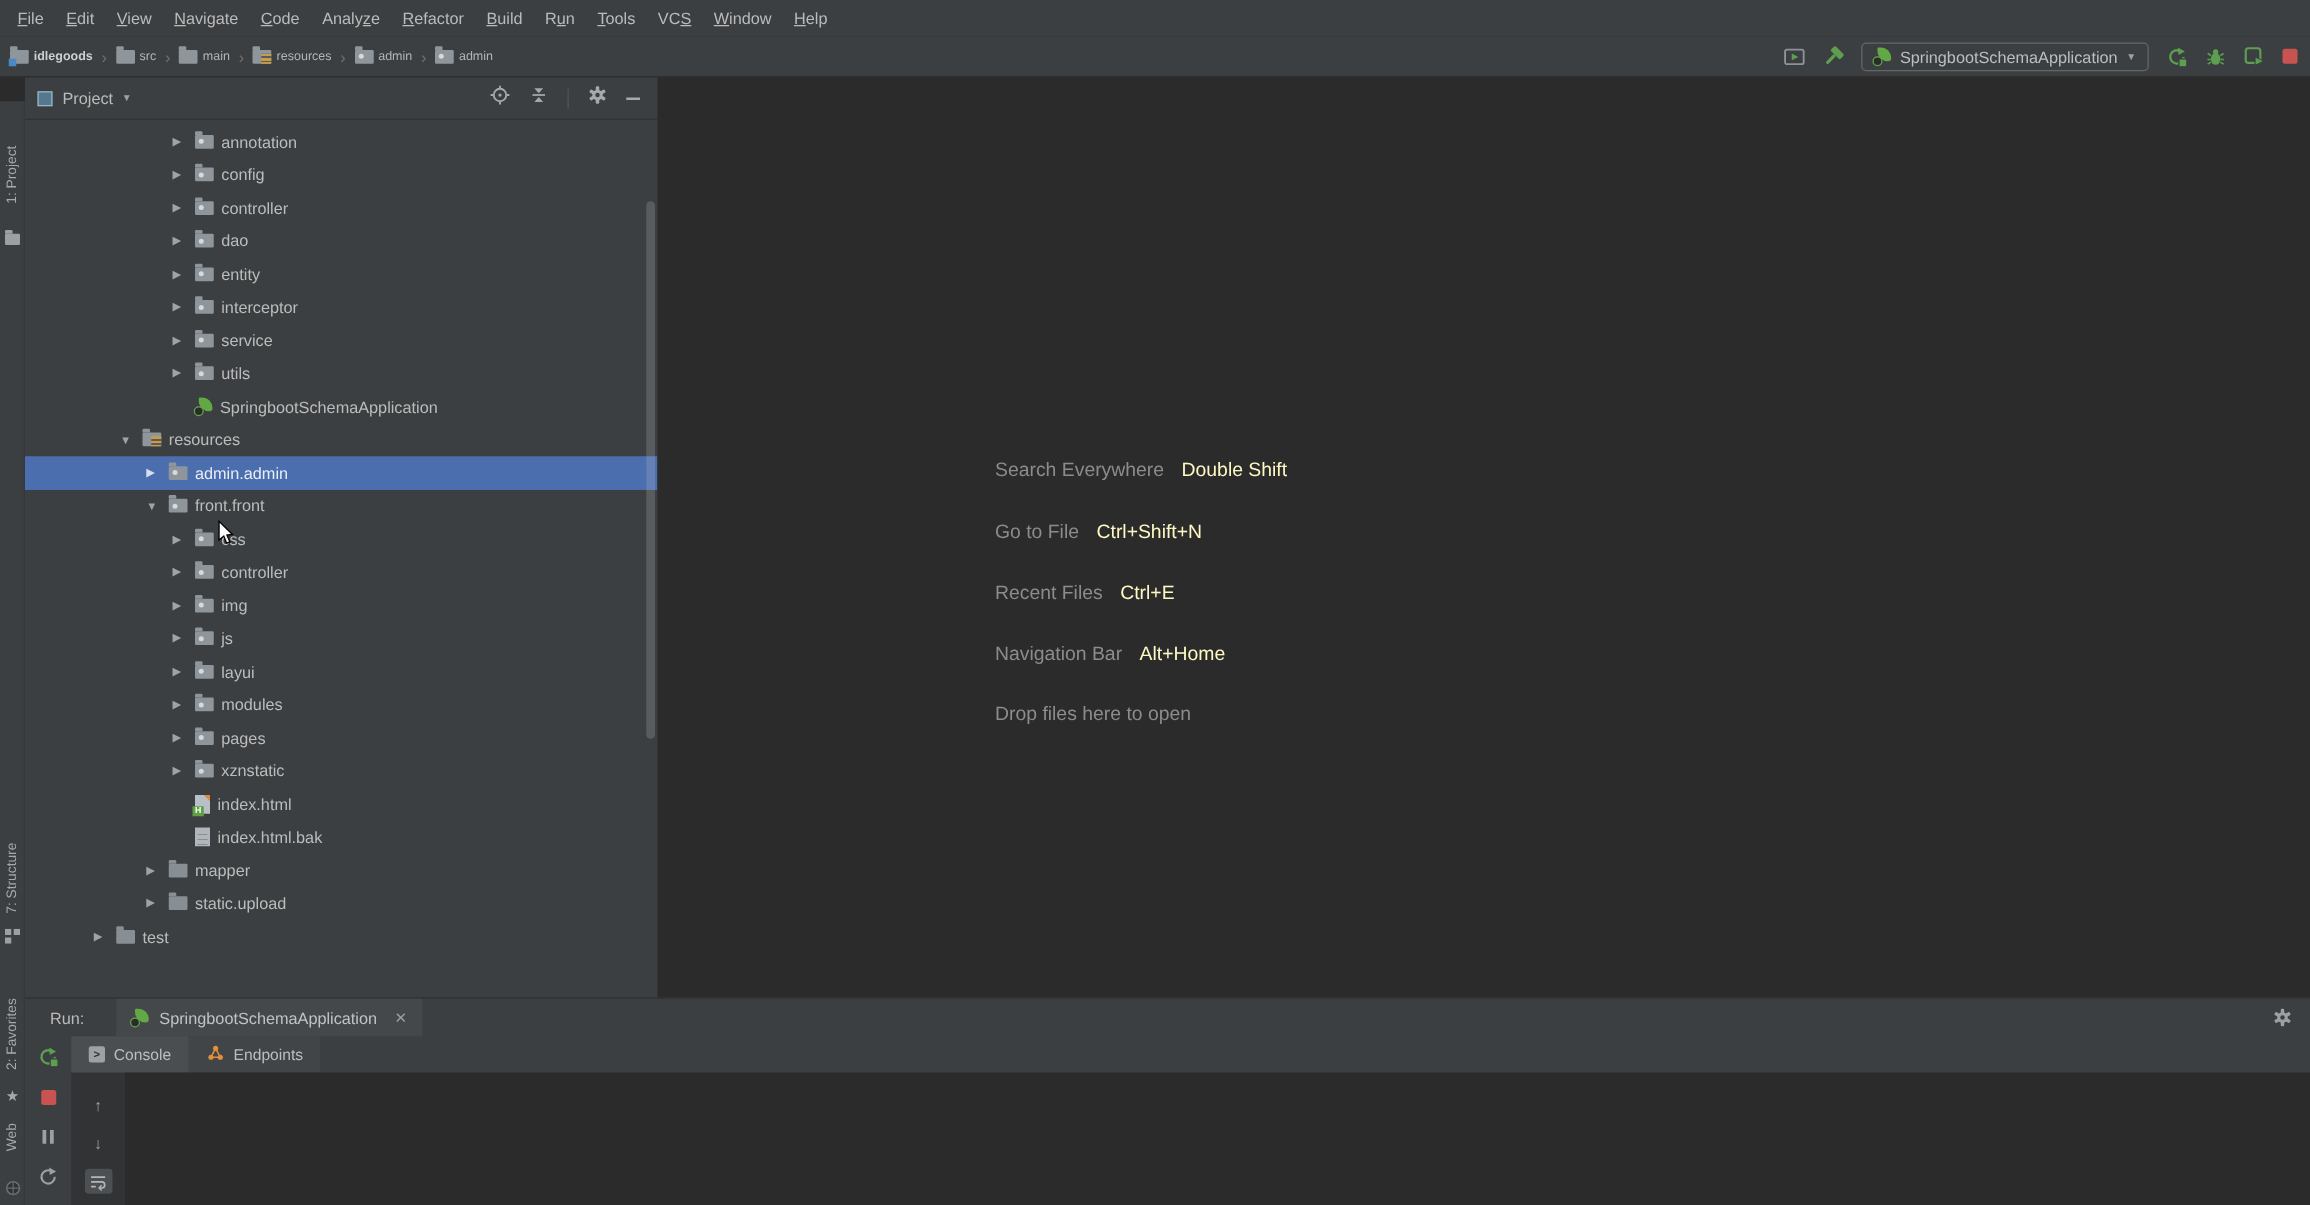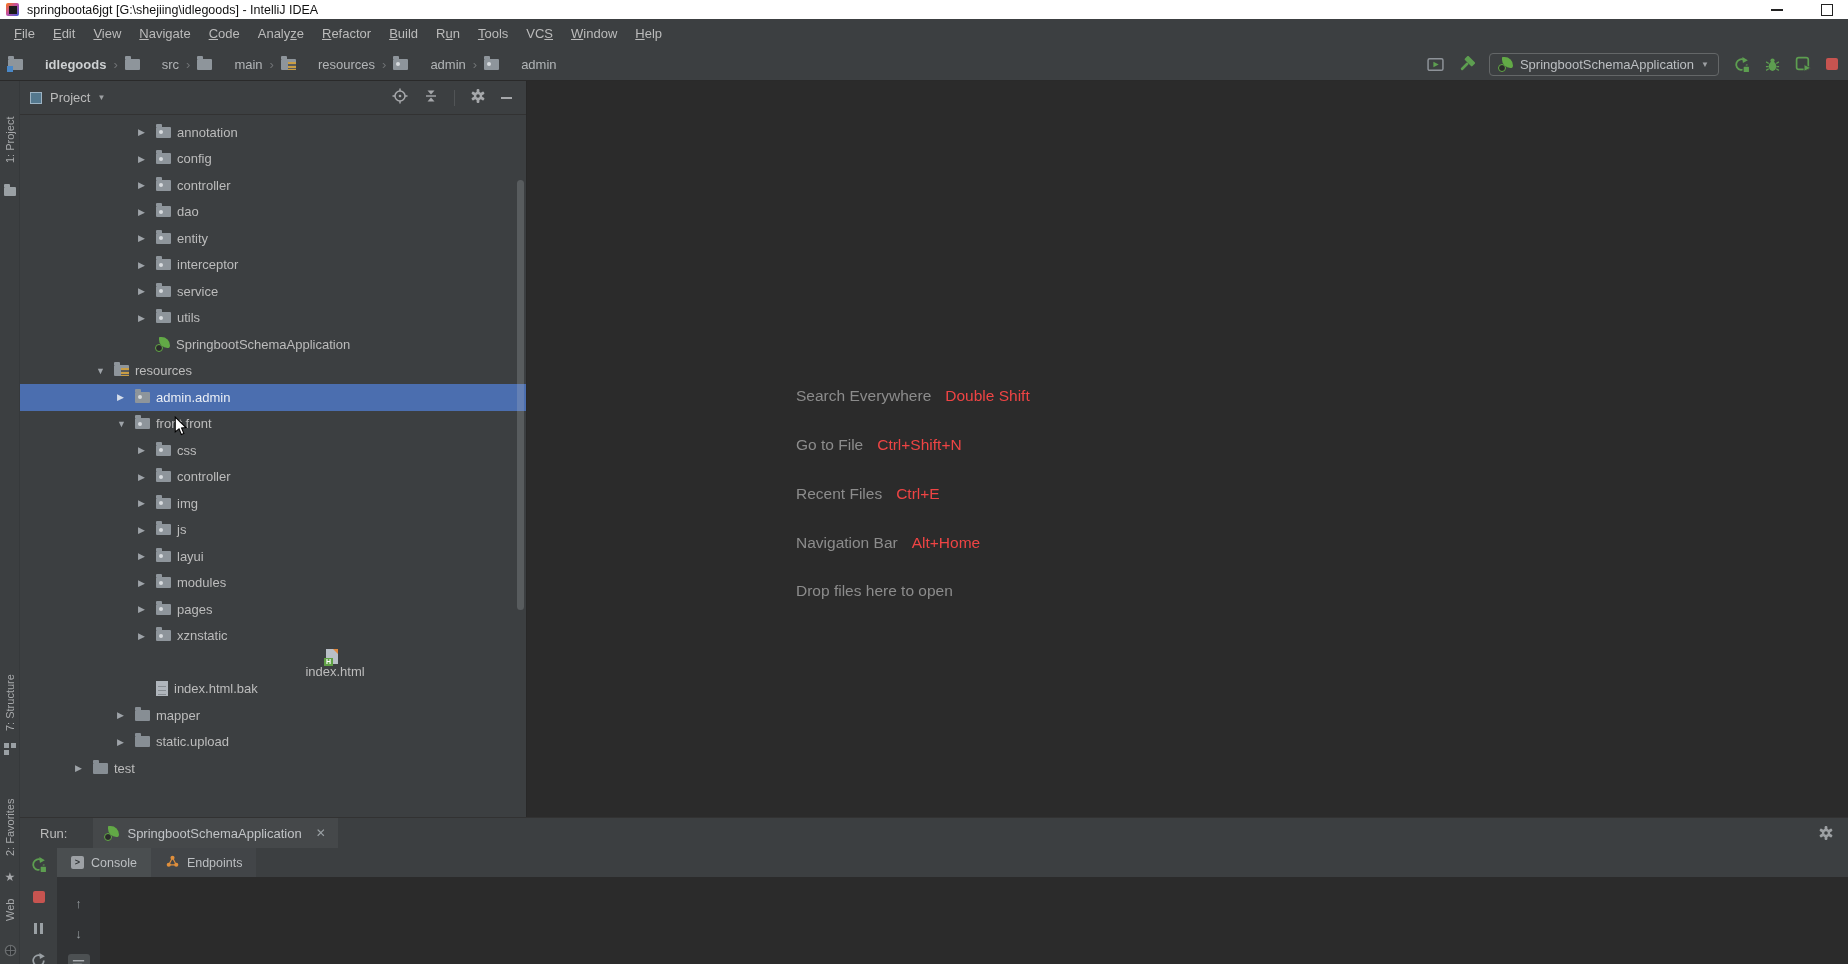--- a/index.html
+++ b/index.html
@@ -19,21 +19,21 @@
   .win-max i { display:block; width:12px; height:12px; border:1.6px solid #222; }
 
   
   .menubar { height:29px; background:#3c3f41; display:flex; align-items:center; padding-left:5px; }
   .menu-item { padding:0 9px; font-size:13px; color:#bbbbbb; line-height:29px; cursor:default; }
   .menu-item u { text-decoration:underline; }
 
   
   .navbar { height:33px; background:#3c3f41; border-bottom:1px solid #2a2a2a; display:flex; align-items:center; padding-left:8px; }
   .crumbs { display:flex; align-items:center; }
-  .crumb { display:flex; align-items:center; gap:22px; font-size:13px; color:#b2b5b7; }
+  .crumb { display:flex; align-items:center; gap:4px; font-size:10px; color:#b2b5b7; }
   .crumb.first .crumb-label { font-weight:bold; color:#cdd0d2; }
   .crumb-sep { color:#6f7274; font-size:13px; margin:0 7px; }
   .nav-right { margin-left:auto; display:flex; align-items:center; gap:14px; padding-right:10px; }
   .combo { display:flex; align-items:center; gap:7px; height:23px; padding:0 9px; border:1px solid #646768; border-radius:4px; font-size:13px; color:#bcbfc2; }
   .combo .caret { color:#9da0a3; font-size:8px; }
 
   
   .fold { position:relative; width:15px; height:11px; background:#8e959b; border-radius:1px; flex:none; }
   .fold::before { content:""; position:absolute; top:-3px; left:0; width:6px; height:3px; background:inherit; border-radius:1px 1px 0 0; }
   .ico-pkg::after { content:""; position:absolute; left:3px; top:3.5px; width:4px; height:4px; border-radius:50%; background:#d6dadd; }
@@ -69,21 +69,21 @@
   .tree-row { display:flex; align-items:center; height:26.5px; font-size:13px; color:#bcbcbc; white-space:nowrap; cursor:default; }
   .tree-row.sel { background:#4b6eaf; color:#eaeef5; }
   .tw { width:18px; flex:none; font-size:9px; color:#9ea3a8; text-align:left; }
   .tree-row.sel .tw { color:#d5deeb; }
   .tree-row .lbl { margin-left:6px; }
   .scroll-thumb { position:absolute; right:2px; top:99px; width:7px; height:430px; background:rgba(190,195,200,0.22); border-radius:4px; }
 
   .editor { position:relative; flex:1; background:#2b2b2b; }
   .sc-line { position:absolute; left:269px; display:flex; align-items:center; gap:14px; font-size:15.5px; height:26px; }
   .sc-label { color:#8c8c8c; }
-  .sc-key { color:#ef4444; }
+  .sc-key { color:#fef9c3; }
 
   
   .runpanel { position:relative; height:174px; background:#3c3f41; border-top:1px solid #323232; }
   .run-row { height:30px; display:flex; align-items:center; padding-left:40px; position:relative; }
   .run-label { font-size:13px; color:#bbbbbb; }
   .run-tab { margin-left:26px; height:30px; display:flex; align-items:center; gap:8px; padding:0 12px; background:#45484a; font-size:13px; color:#c0c3c6; }
   .run-tab .close { color:#9aa0a4; font-size:12px; margin-left:6px; }
   .run-gear { position:absolute; right:14px; top:7px; }
   .run-body { position:absolute; top:30px; left:0; right:0; bottom:0; }
   .strip1 { position:absolute; left:20px; width:37px; top:0; bottom:0; }
@@ -102,30 +102,20 @@
   .console-area { position:absolute; left:100px; top:29px; right:0; bottom:0; background:#2b2b2b; }
 
   .cursor { position:absolute; left:174px; top:416px; z-index:9; pointer-events:none; }
   .icon16 { width:17px; height:17px; display:flex; align-items:center; justify-content:center; }
 </style>
 </head>
 <body>
 
 <div id="app">
 
-  <div class="titlebar">
-    <span class="app-logo"></span>
-    <span class="title-text">springboota6jgt [G:\shejiing\idlegoods] - IntelliJ IDEA</span>
-    <span class="win-btn win-min">
-        <i></i>
-      </span>
-    <span class="win-btn win-max">
-        <i></i>
-      </span>
-  </div>
 
   <div class="menubar" id="menubar">
       <span class="menu-item"><u>F</u>ile</span>
       <span class="menu-item"><u>E</u>dit</span>
       <span class="menu-item"><u>V</u>iew</span>
       <span class="menu-item"><u>N</u>avigate</span>
       <span class="menu-item"><u>C</u>ode</span>
       <span class="menu-item">Analy<u>z</u>e</span>
       <span class="menu-item"><u>R</u>efactor</span>
       <span class="menu-item"><u>B</u>uild</span>
@@ -355,21 +345,21 @@
           <div class="tree-row" style="padding-left: 118px;">
             <span class="tw">▶</span>
             <span class="fold ico-pkg"></span>
             <span class="lbl">pages</span>
           </div>
           <div class="tree-row" style="padding-left: 118px;">
             <span class="tw">▶</span>
             <span class="fold ico-pkg"></span>
             <span class="lbl">xznstatic</span>
           </div>
-          <div class="tree-row" style="padding-left: 118px; flex-direction: column;">
+          <div class="tree-row" style="padding-left: 118px;">
             <span class="tw"></span>
             <span class="ico-html"></span>
             <span class="lbl">index.html</span>
           </div>
           <div class="tree-row" style="padding-left: 118px;">
             <span class="tw"></span>
             <span class="ico-txt"></span>
             <span class="lbl">index.html.bak</span>
           </div>
           <div class="tree-row" style="padding-left: 97px;">

